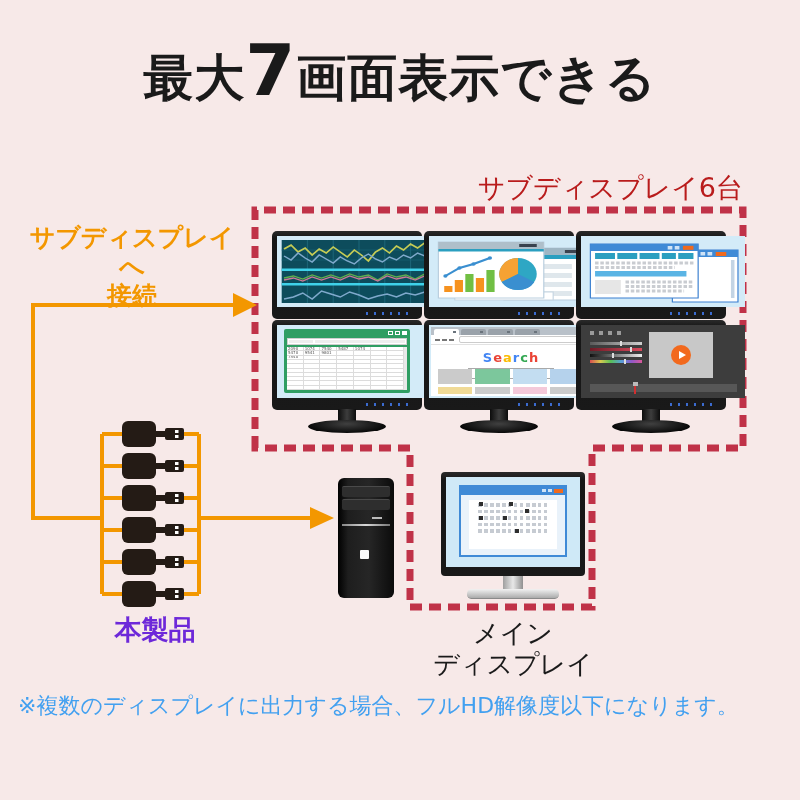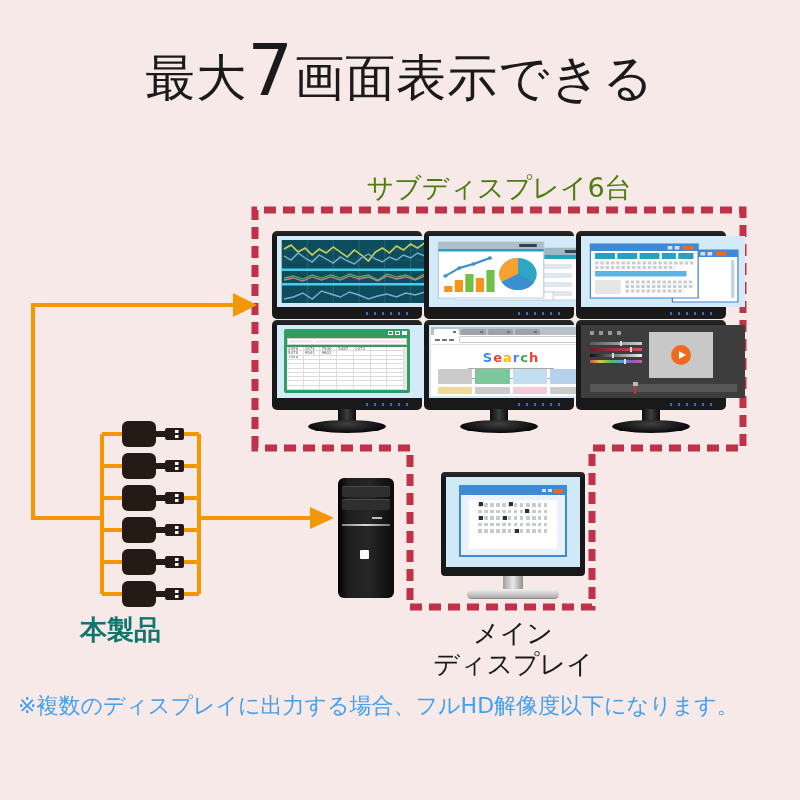--- a/index.html
+++ b/index.html
@@ -1,29 +1,29 @@
 <!DOCTYPE html>
 <html><head>
 <meta charset="utf-8">
 <style>
   html,body{margin:0;padding:0;}
   .canvas{position:relative;width:800px;height:800px;background:#f7e9e8;overflow:hidden;
           font-family:"DejaVu Sans","Liberation Sans",sans-serif;}
   
   .title{position:absolute;top:34px;left:0;width:800px;text-align:center;color:#1a1a1a;
-         font-weight:normal;letter-spacing:1px;line-height:1;}
+         font-weight:bold;letter-spacing:1px;line-height:1;}
   .t-small{font-size:50px;}
   .t-big{font-size:72px;}
   
-  .sub-label{position:absolute;top:170px;left:255px;width:488px;text-align:center;
-             font-size:27px;color:#4d7c0f;}
+  .sub-label{position:absolute;top:170px;left:255px;width:488px;text-align:right;
+             font-size:27px;color:#b91c1c;}
   .connect-label{position:absolute;top:224px;left:18px;width:228px;text-align:center;
                  color:#f39700;font-weight:bold;font-size:25px;line-height:1.15;}
-  .label-product{position:absolute;top:612px;left:80px;width:150px;text-align:left;
-                 color:#0f766e;font-weight:bold;font-size:27px;}
+  .label-product{position:absolute;top:612px;left:80px;width:150px;text-align:center;
+                 color:#6d28d9;font-weight:bold;font-size:27px;}
   .label-pc{position:absolute;top:620px;left:295px;width:140px;text-align:center;
             color:#1a1a1a;font-size:27px;}
   .label-main{position:absolute;top:618px;left:428px;width:170px;text-align:center;
               color:#1a1a1a;font-size:26px;line-height:1.18;}
   .notes{position:absolute;top:690px;left:18px;width:770px;color:#42a0f0;
          font-size:22px;line-height:1.45;}
   
   .overlay{position:absolute;left:0;top:0;width:800px;height:800px;}
   
   .monitor{position:absolute;width:150px;background:linear-gradient(#2a2a2a,#161616 8%,#191919);
@@ -138,20 +138,24 @@
 
     <use href="#adapter" y="434"></use>
     <use href="#adapter" y="466"></use>
     <use href="#adapter" y="498"></use>
     <use href="#adapter" y="530"></use>
     <use href="#adapter" y="562"></use>
     <use href="#adapter" y="594"></use>
   </svg>
 
   <div class="sub-label">サブディスプレイ6台</div>
+  <div class="connect-label">
+    <div>サブディスプレイへ</div>
+    <div>接続</div>
+  </div>
 
   <div class="monitor m-top mx1">
     <div class="screen">
       <svg width="100%" height="100%" viewBox="0 0 140 71" preserveAspectRatio="none">
         <rect x="4" y="4" width="132" height="63" fill="#0d4c5c"></rect>
         <path d="M26,4V67 M48,4V67 M70,4V67 M92,4V67 M114,4V67" stroke="#1b6375" stroke-width="1"></path>
         <path d="M4,14H136 M4,24H136" stroke="#1b6375" stroke-width="0.6"></path>
         <rect x="4" y="32.5" width="132" height="2.5" fill="#3fd2ea"></rect>
         <rect x="4" y="47" width="132" height="2.5" fill="#3fd2ea"></rect>
         <polyline points="6,13 12,9 18,16 24,12 30,19 36,13 42,17 48,11 54,16 60,21 66,14 72,19 78,25 84,16 90,12 96,17 102,10 108,14 114,8 120,12 126,7 132,9" fill="none" stroke="#c6cc55" stroke-width="1.6"></polyline>

